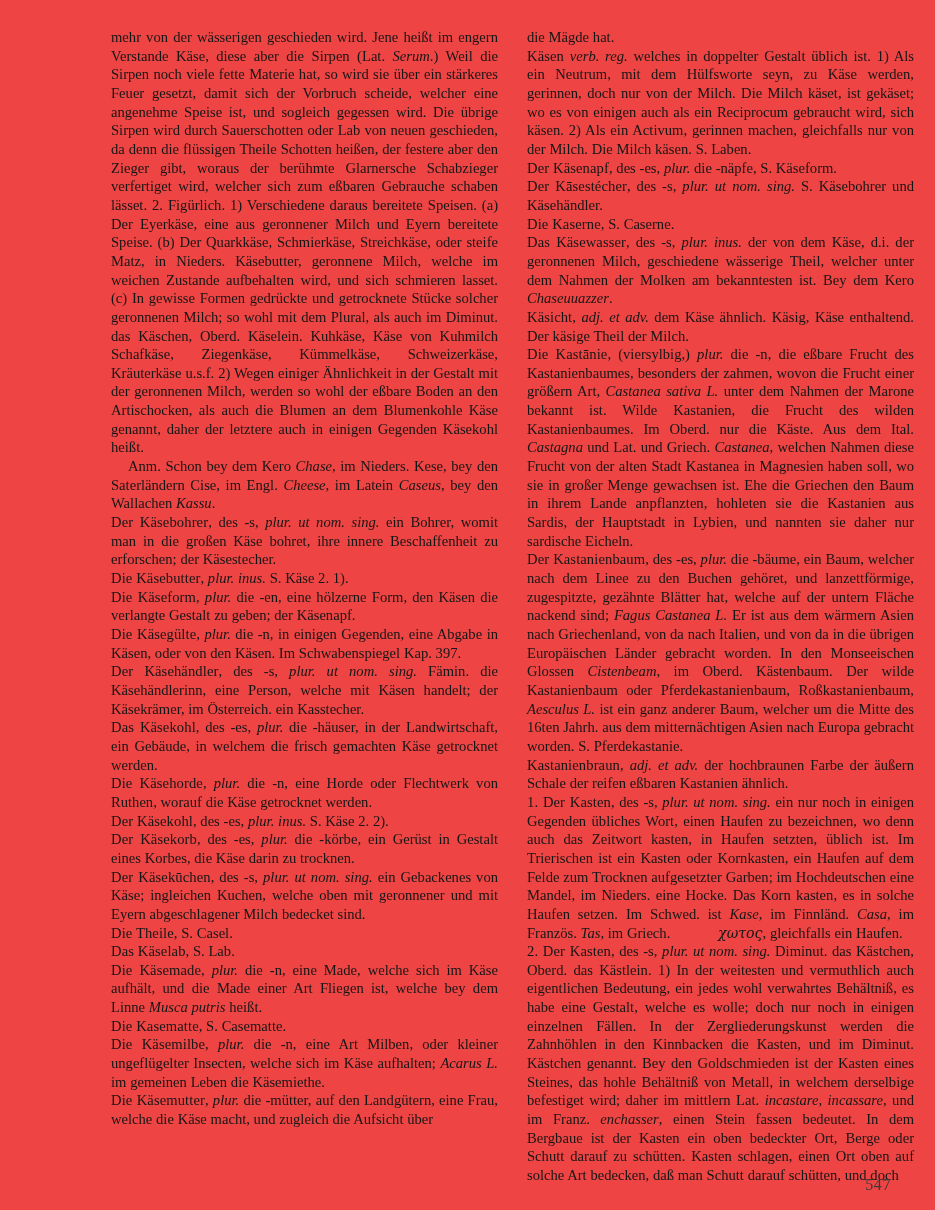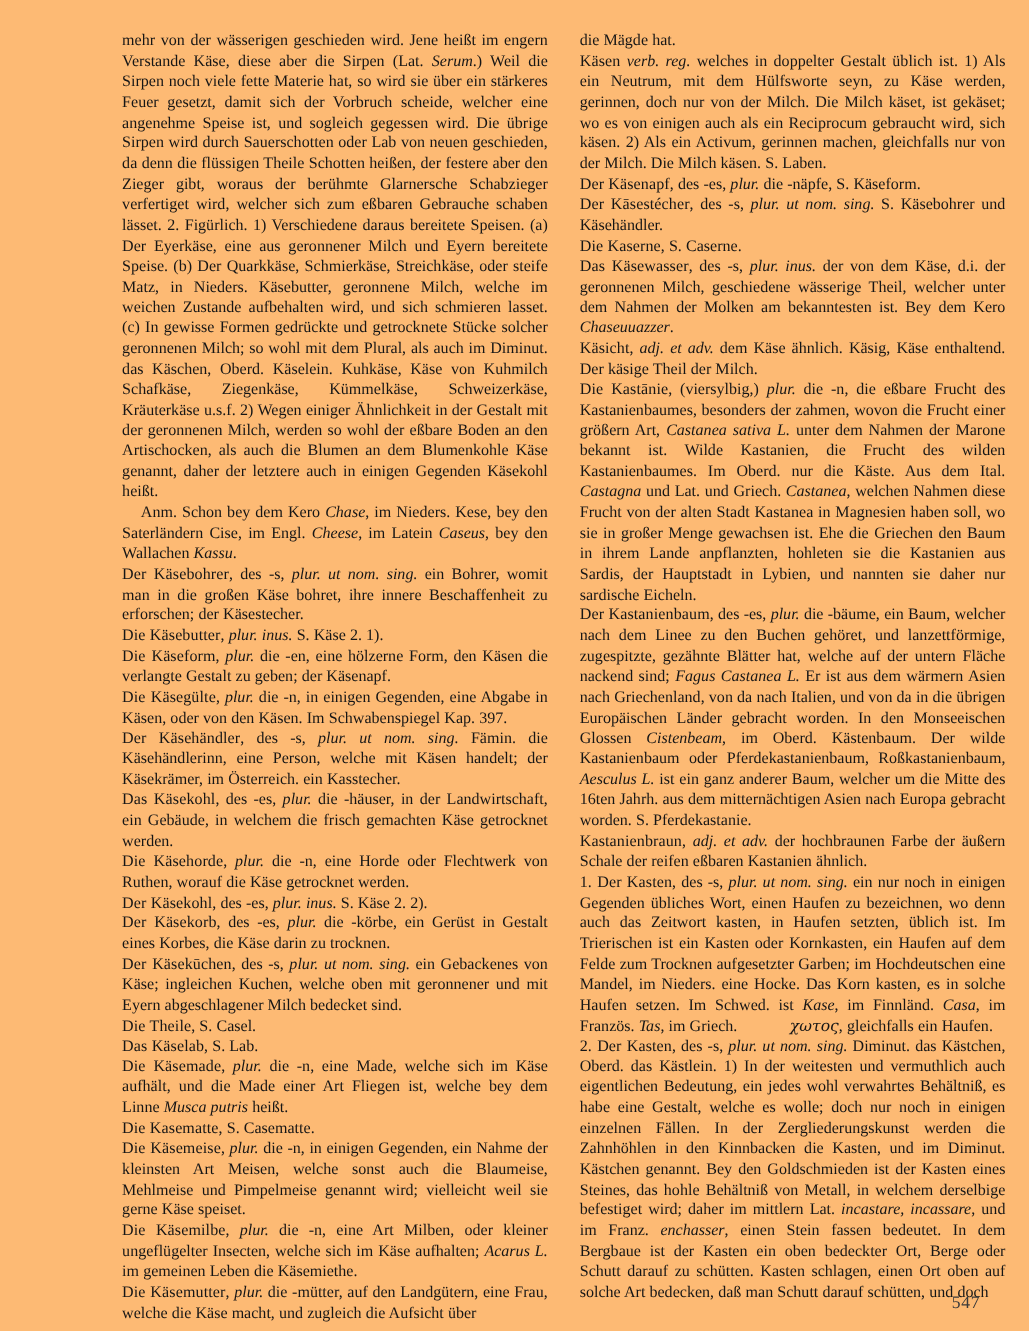--- a/index.html
+++ b/index.html
@@ -4,21 +4,21 @@
 <style>
   html, body {
     margin: 0;
     padding: 0;
     background: #ffffff;
   }
   #page {
     position: relative;
     width: 935px;
     height: 1210px;
-    background: #fdba74;
+    background: #ef4444;
     overflow: hidden;
     font-family: "Liberation Serif", "DejaVu Serif", serif;
     color: #161616;
   }
   #columns {
     position: absolute;
     left: 111px;
     top: 28px;
     width: 803px;
     height: 1140px;
@@ -86,21 +86,20 @@
         <p class="para cont"><b class="hw">Der Käsehändler</b><span>, des -s, </span><i class="ab">plur. ut nom. sing.</i><span> Fämin. die Käsehändlerinn, eine Person, welche mit Käsen handelt; der Käsekrämer, im Österreich. ein Kasstecher.</span></p>
         <p class="para cont"><b class="hw">Das Käsekohl</b><span>, des -es, </span><i class="ab">plur.</i><span> die -häuser, in der Landwirtschaft, ein Gebäude, in welchem die frisch gemachten Käse getrocknet werden.</span></p>
         <p class="para cont"><b class="hw">Die Käsehorde</b><span>, </span><i class="ab">plur.</i><span> die -n, eine Horde oder Flechtwerk von Ruthen, worauf die Käse getrocknet werden.</span></p>
         <p class="para cont"><b class="hw">Der Käsekohl</b><span>, des -es, </span><i class="ab">plur. inus.</i><span> S. Käse 2. 2).</span></p>
         <p class="para cont"><b class="hw">Der Käsekorb</b><span>, des -es, </span><i class="ab">plur.</i><span> die -körbe, ein Gerüst in Gestalt eines Korbes, die Käse darin zu trocknen.</span></p>
         <p class="para cont"><b class="hw">Der Käsekūchen</b><span>, des -s, </span><i class="ab">plur. ut nom. sing.</i><span> ein Gebackenes von Käse; ingleichen Kuchen, welche oben mit geronnener und mit Eyern abgeschlagener Milch bedecket sind.</span></p>
         <p class="para cont"><b class="hw">Die Theile</b><span>, S. Casel.</span></p>
         <p class="para cont"><b class="hw">Das Käselab</b><span>, S. Lab.</span></p>
         <p class="para cont"><b class="hw">Die Käsemade</b><span>, </span><i class="ab">plur.</i><span> die -n, eine Made, welche sich im Käse aufhält, und die Made einer Art Fliegen ist, welche bey dem Linne </span><i class="ab">Musca putris</i><span> heißt.</span></p>
         <p class="para cont"><b class="hw">Die Kasematte</b><span>, S. Casematte.</span></p>
-        <p class="para cont"><b class="hw">Die Käsemeise</b><span>, </span><i class="ab">plur.</i><span> die -n, in einigen Gegenden, ein Nahme der kleinsten Art Meisen, welche sonst auch die Blaumeise, Mehlmeise und Pimpelmeise genannt wird; vielleicht weil sie gerne Käse speiset.</span></p>
         <p class="para cont"><b class="hw">Die Käsemilbe</b><span>, </span><i class="ab">plur.</i><span> die -n, eine Art Milben, oder kleiner ungeflügelter Insecten, welche sich im Käse aufhalten; </span><i class="ab">Acarus L.</i><span> im gemeinen Leben die Käsemiethe.</span></p>
         <p class="para cont"><b class="hw">Die Käsemutter</b><span>, </span><i class="ab">plur.</i><span> die -mütter, auf den Landgütern, eine Frau, welche die Käse macht, und zugleich die Aufsicht über</span></p>
       </div>
 
     <div class="col" id="col-right">
         <p class="para cont"><span>die Mägde hat.</span></p>
         <p class="para cont"><b class="hw">Käsen</b><span> </span><i class="ab">verb. reg.</i><span> welches in doppelter Gestalt üblich ist. 1) Als ein Neutrum, mit dem Hülfsworte seyn, zu Käse werden, gerinnen, doch nur von der Milch. Die Milch käset, ist gekäset; wo es von einigen auch als ein Reciprocum gebraucht wird, sich käsen. 2) Als ein Activum, gerinnen machen, gleichfalls nur von der Milch. Die Milch käsen. S. Laben.</span></p>
         <p class="para cont"><b class="hw">Der Käsenapf</b><span>, des -es, </span><i class="ab">plur.</i><span> die -näpfe, S. Käseform.</span></p>
         <p class="para cont"><b class="hw">Der Kāsestécher</b><span>, des -s, </span><i class="ab">plur. ut nom. sing.</i><span> S. Käsebohrer und Käsehändler.</span></p>
         <p class="para cont"><b class="hw">Die Kaserne</b><span>, S. Caserne.</span></p>

